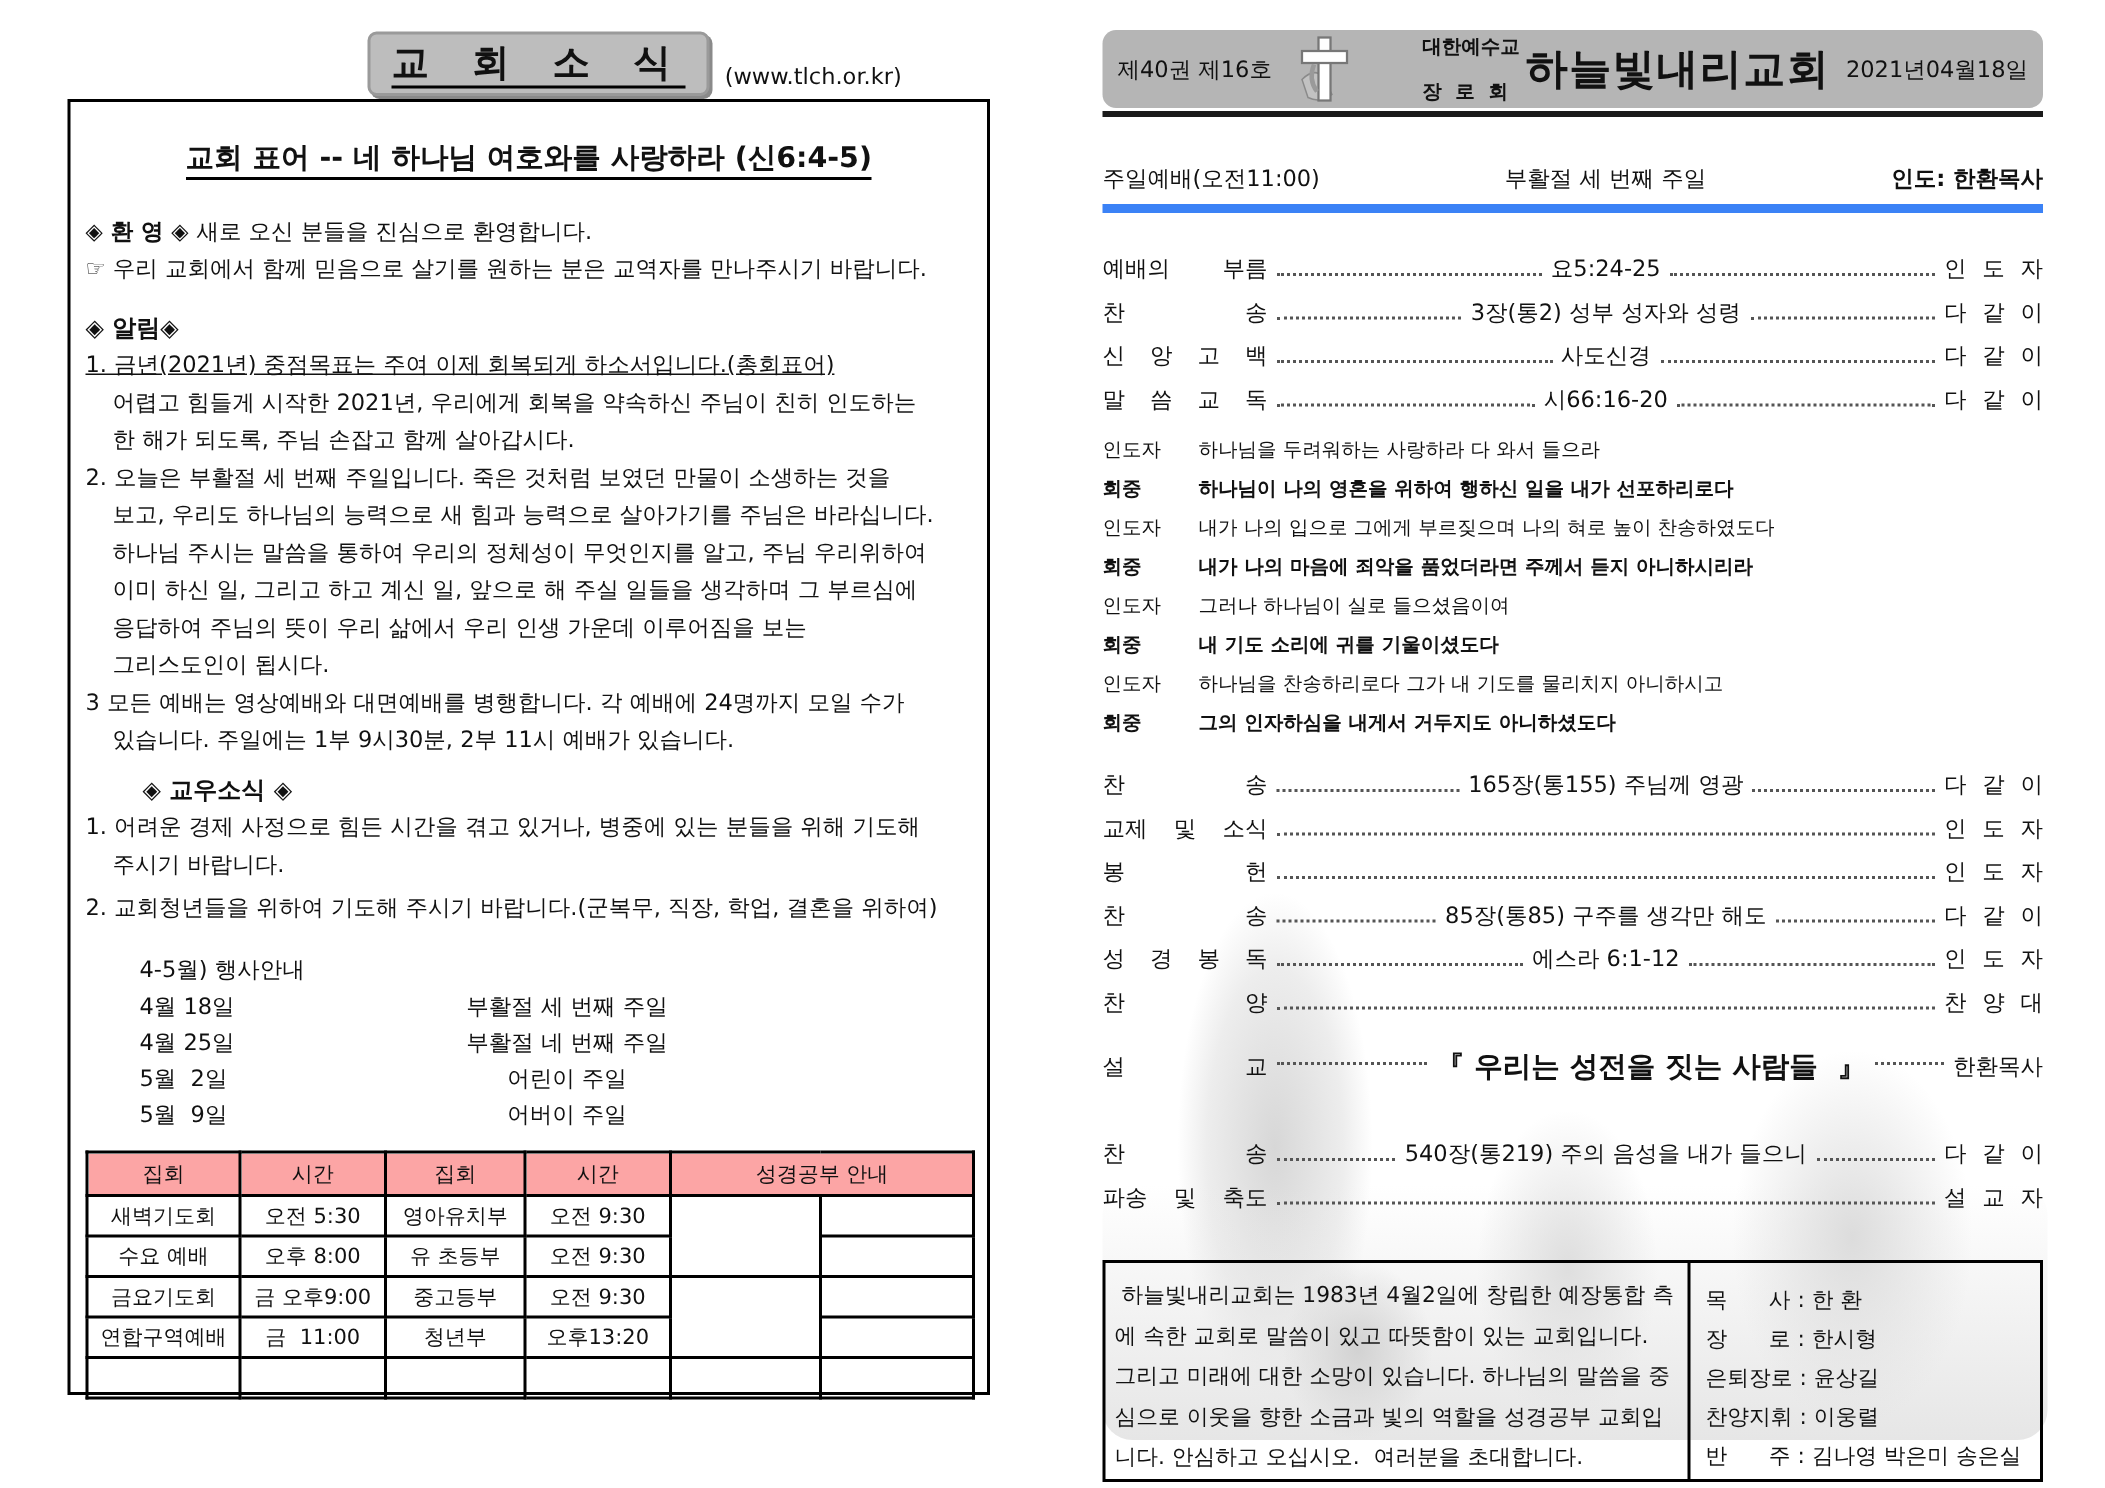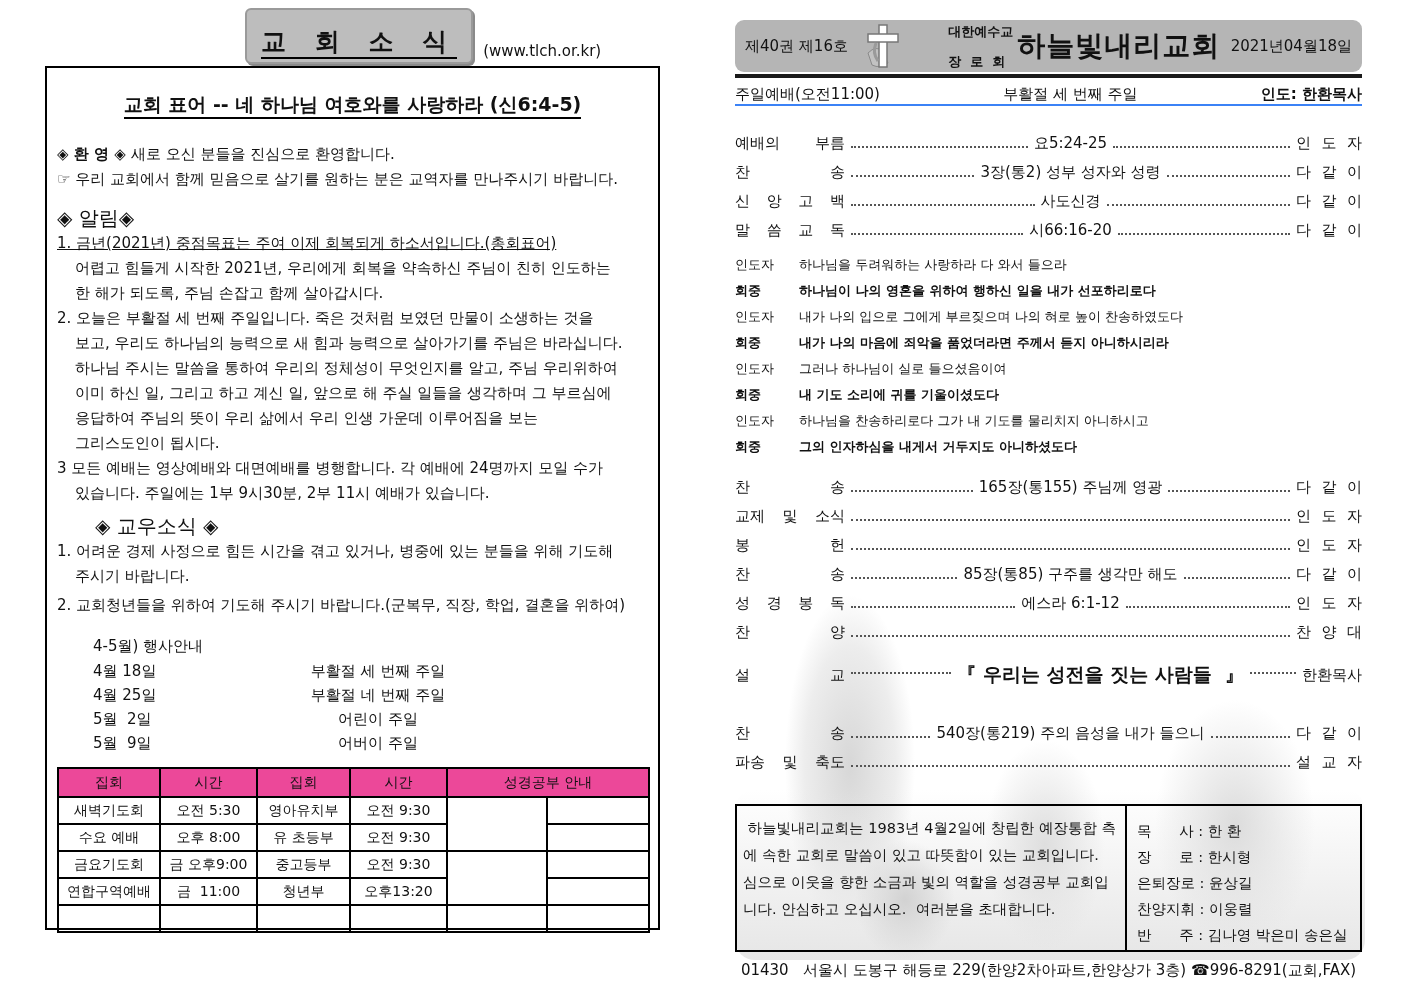--- a/index.html
+++ b/index.html
@@ -10,60 +10,60 @@
   
   .line{height:25px;line-height:25px;font-size:15px;white-space:nowrap;}
   .ind{padding-left:18px;}
   .bold{font-weight:bold;}
   .ul{text-decoration:underline;}
   
   .lp{position:absolute;left:45px;top:20px;width:615px;}
   .lp-titlerow{display:flex;align-items:flex-end;padding-left:200px;height:44px;}
   .lp-titlebox{
     background:#bdbdbd;border:2px solid #9a9a9a;border-radius:6px;
-    box-shadow:2px 2px 0 #8a8a8a;padding:15px 14px 4px 14px;
+    box-shadow:2px 2px 0 #8a8a8a;padding:2px 14px 4px 14px;
   }
   .lp-titletext{
     font-size:25px;font-weight:bold;letter-spacing:10px;
     border-bottom:2px solid #000;padding-bottom:1px;white-space:pre;
   }
   .lp-url{font-size:15px;margin-left:10px;padding-bottom:4px;}
   .lp-box{border:2px solid #000;margin-top:2px;height:864px;padding:0 10px;box-sizing:border-box;}
   .motto{text-align:center;margin-top:24px;height:30px;}
   .motto-text{font-size:19px;font-weight:bold;border-bottom:2px solid #000;padding-bottom:2px;white-space:pre;}
   .welcome{margin-top:20px;}
-  .sect{font-weight:normal;font-size:20px;}
+  .sect{font-weight:bold;font-size:16px;}
   .mt14{margin-top:14px;}
   .mt8{margin-top:8px;}
   .mt4{margin-top:4px;}
   .mt16{margin-top:16px;}
   .fell-head{margin-left:38px;}
   .evrow{display:flex;height:24px;line-height:24px;font-size:15px;}
   .evdate{margin-left:36px;width:120px;white-space:pre;}
   .evname{width:330px;text-align:center;white-space:pre;}
   table.sched{border-collapse:collapse;width:100%;margin-top:12px;table-layout:fixed;}
   table.sched td,table.sched th{
     border:2px solid #000;font-size:14px;font-weight:normal;
     text-align:center;white-space:pre;padding:0;height:25px;overflow:hidden;
   }
-  table.sched th{background:#ec4899;height:27px;}
+  table.sched th{background:#fca5a5;height:27px;}
   
   .rp{position:absolute;left:735px;top:20px;width:627px;}
   .rp-content{position:relative;z-index:2;}
   .rp-bar{
     background:#b5b5b5;border-radius:9px;height:52px;display:flex;align-items:center;
     padding:0 10px;box-sizing:border-box;
   }
   .rp-vol{font-size:15px;white-space:pre;}
   .rp-logo{margin-left:14px;margin-right:8px;height:48px;display:flex;align-items:center;}
   .rp-denom{font-size:13px;font-weight:bold;line-height:15px;white-space:pre;}
   .rp-church{font-size:28px;font-weight:bold;letter-spacing:1px;margin-left:4px;white-space:nowrap;}
   .rp-date{font-size:15px;margin-left:auto;white-space:pre;}
   .thickline{height:4px;background:#1a1a1a;margin-top:2px;}
-  .subhead{display:flex;align-items:flex-end;height:26px;font-size:15px;border-bottom:2px solid #3b82f6;}
+  .subhead{display:flex;align-items:flex-start;height:26px;font-size:15px;border-bottom:6px solid #3b82f6;margin-top:32px;}
   .subhead .sh-week{flex:1;text-align:center;}
   .subhead .sh-leader{font-weight:bold;}
   .wsec1{margin-top:18px;}
   .wline{display:flex;align-items:flex-end;height:29px;font-size:15px;}
   .wlabel{width:110px;text-align:justify;text-align-last:justify;white-space:pre;}
   .ldr{flex:1;border-bottom:2px dotted #555;margin:0 6px 5px 6px;min-width:20px;}
   .wval{white-space:pre;padding-bottom:0;}
   .wwho{width:66px;text-align:justify;text-align-last:justify;white-space:pre;}
   .reading{margin-top:12px;}
   .rline{display:flex;height:26px;line-height:26px;font-size:13px;white-space:nowrap;}
@@ -355,20 +355,21 @@
         <span class="wlabel">파송 및 축도</span>
           <span class="ldr"></span>
           <span class="wwho">설 교 자</span>
       </div>
     </div>
 
     <div class="ibox">
       <div class="ibox-left">
         <div class="aline"> 하늘빛내리교회는 1983년 4월2일에 창립한 예장통합 측</div>
         <div class="aline">에 속한 교회로 말씀이 있고 따뜻함이 있는 교회입니다.</div>
+        <div class="aline">그리고 미래에 대한 소망이 있습니다. 하나님의 말씀을 중</div>
         <div class="aline">심으로 이웃을 향한 소금과 빛의 역할을 성경공부 교회입</div>
         <div class="aline">니다. 안심하고 오십시오.  여러분을 초대합니다.</div>
       </div>
       <div class="ibox-right">
         <div class="sline">목      사 : 한 환</div>
         <div class="sline">장      로 : 한시형</div>
         <div class="sline">은퇴장로 : 윤상길</div>
         <div class="sline">찬양지휘 : 이웅렬</div>
         <div class="sline">반      주 : 김나영 박은미 송은실</div>
       </div>

